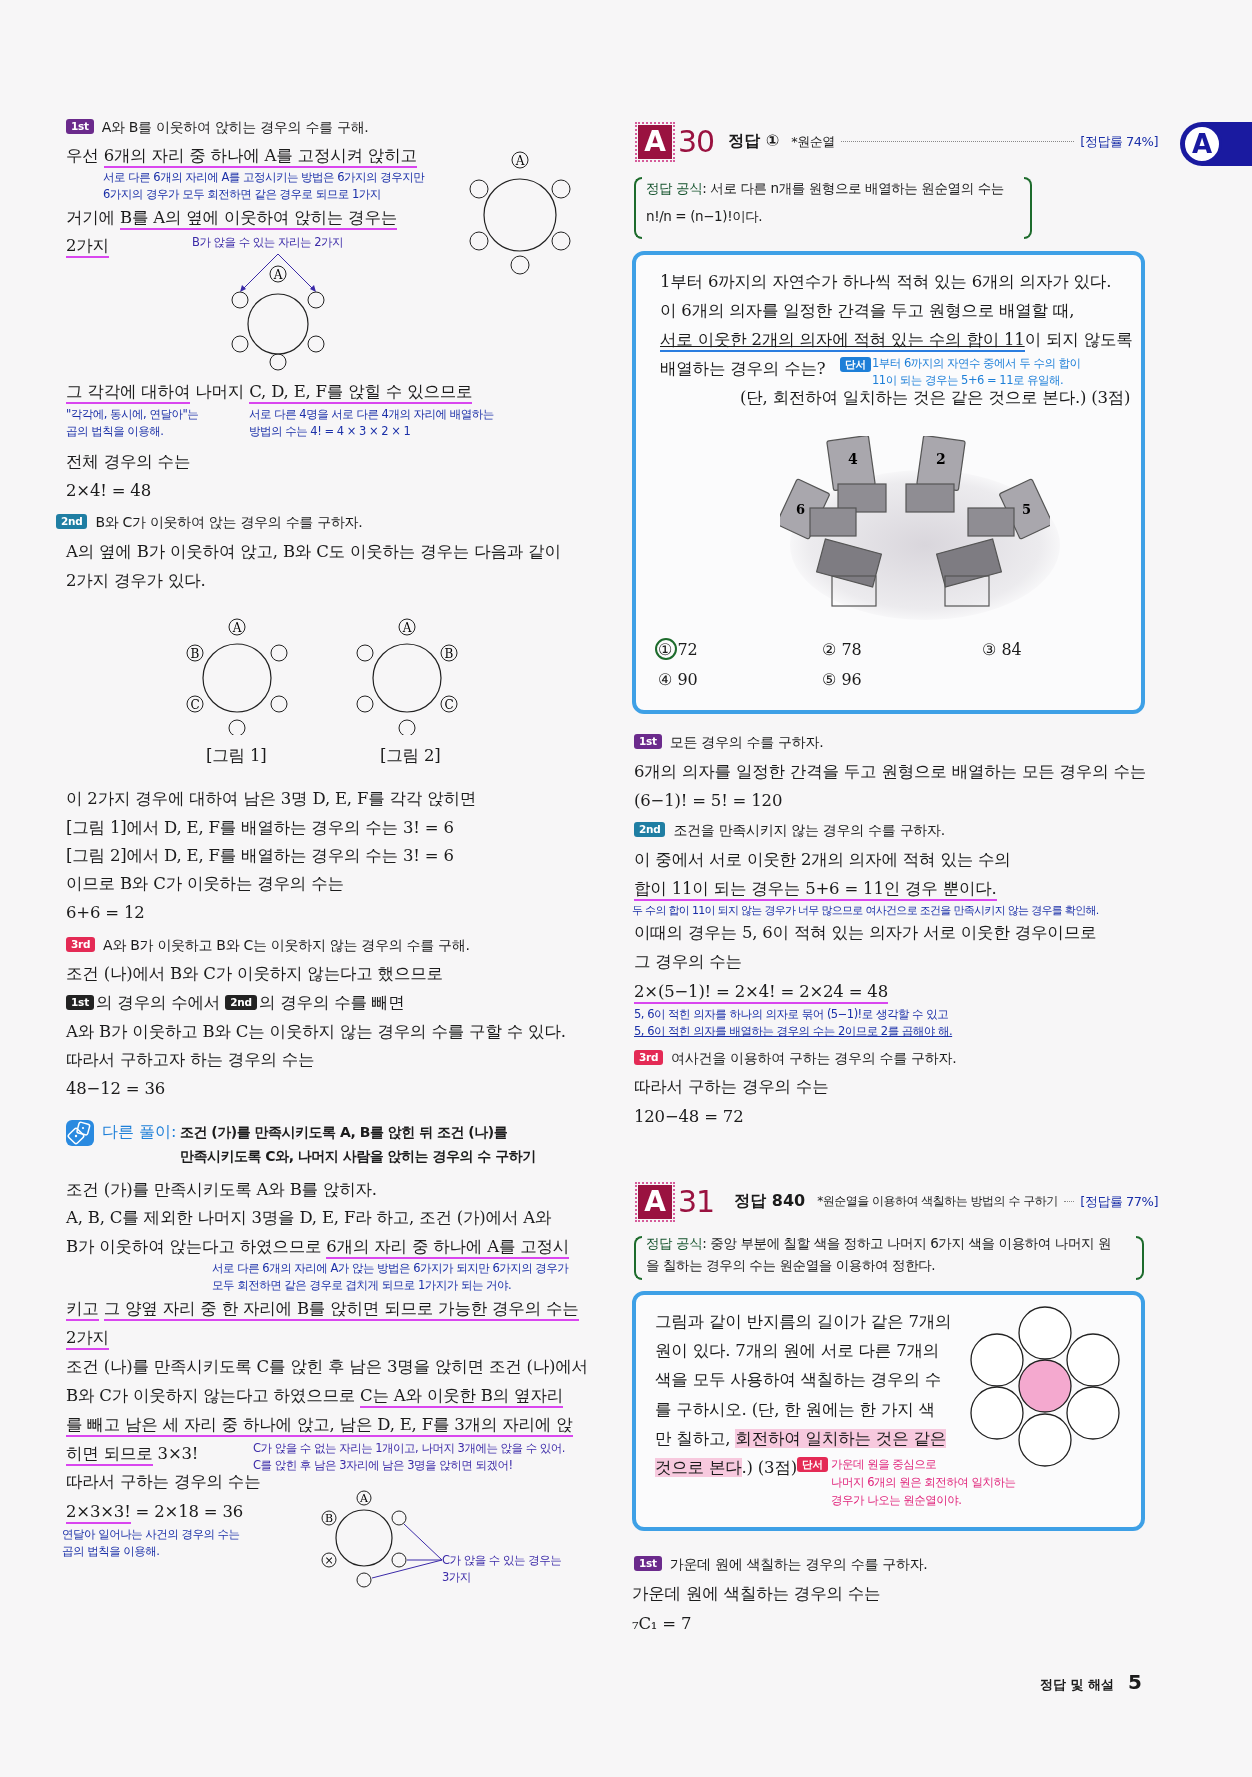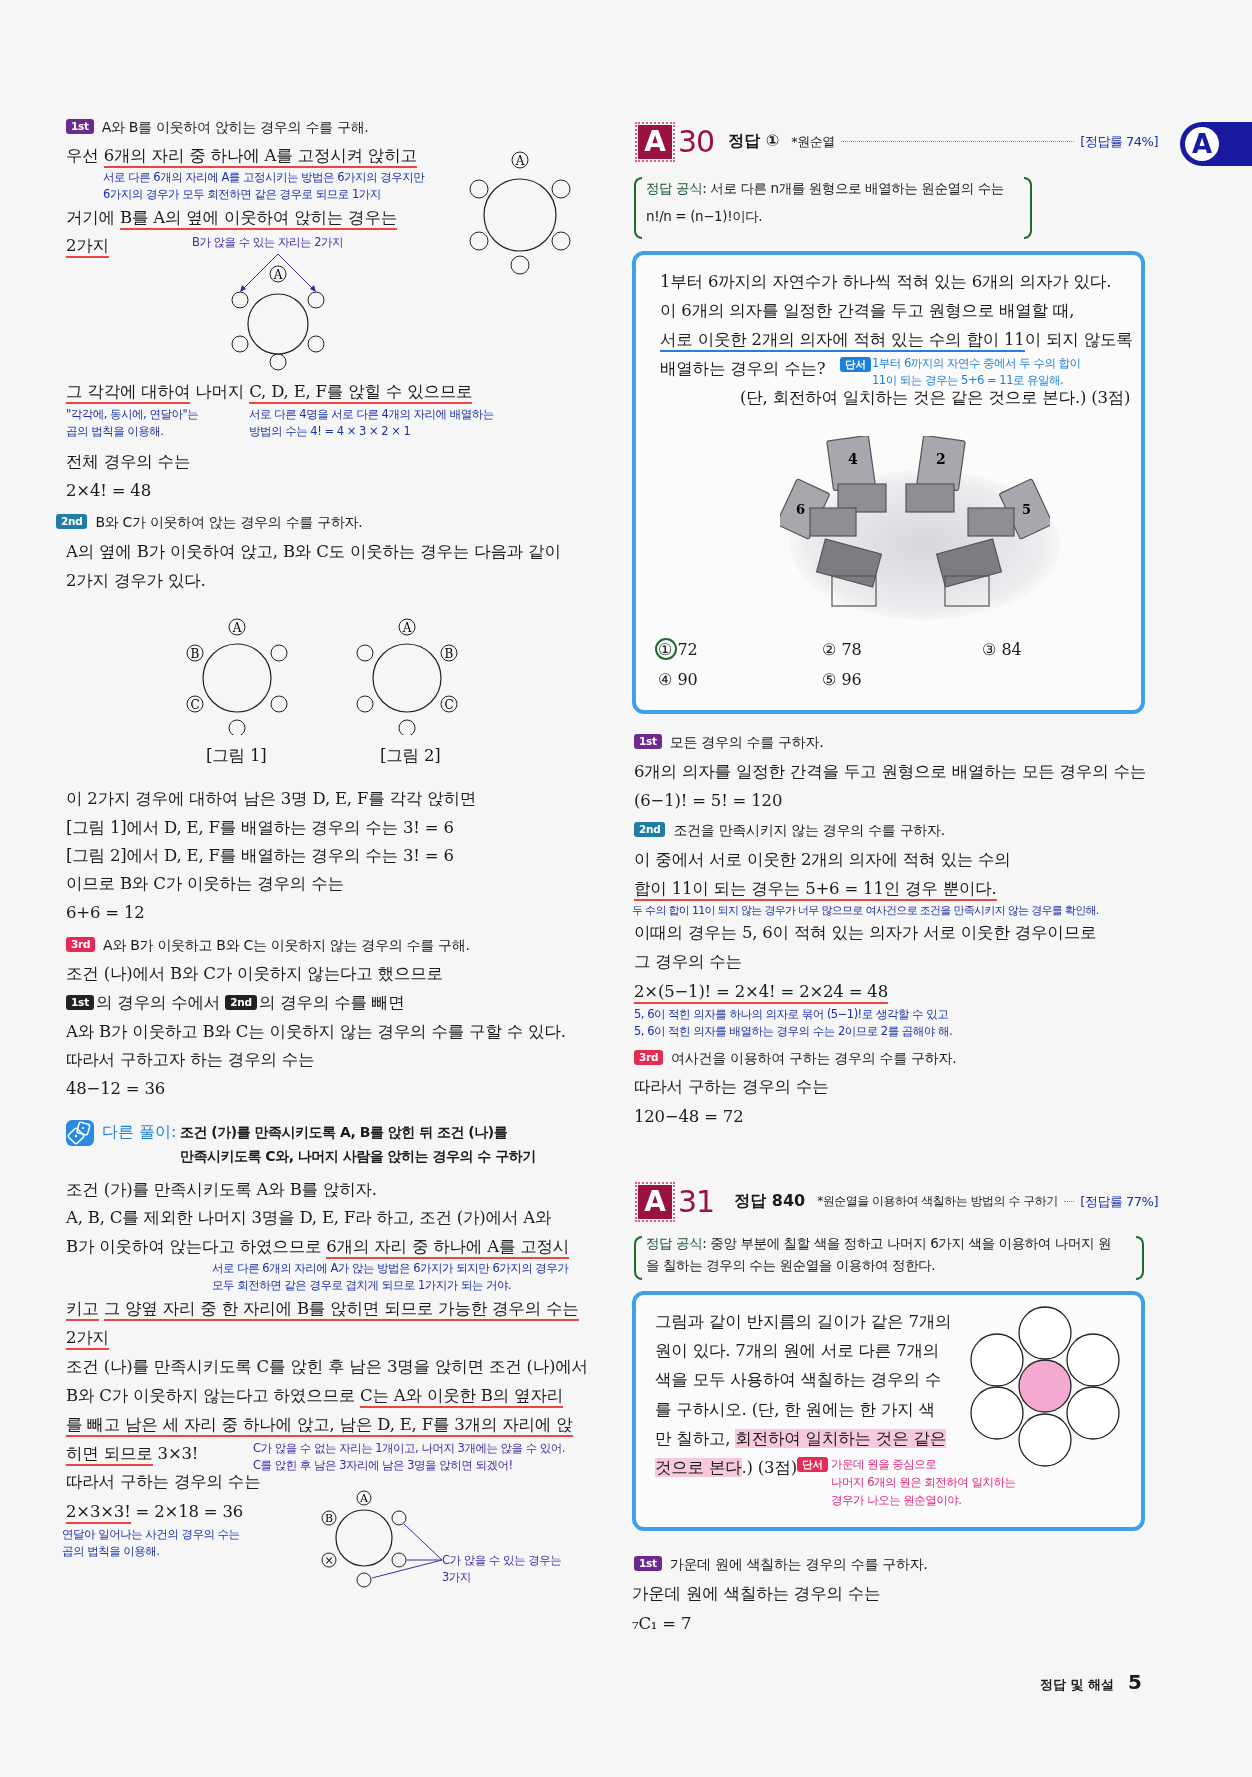--- a/index.html
+++ b/index.html
@@ -1,22 +1,22 @@
 <!DOCTYPE html>
 <html><head>
 <meta charset="utf-8">
 <style>
   * { box-sizing: border-box; margin: 0; padding: 0; }
   html, body { width: 1252px; height: 1777px; background: #f7f6f7; overflow: hidden; }
   body { position: relative; font-family: "DejaVu Serif", serif; color: #1b1b1b; }
   .sans { font-family: "DejaVu Sans", sans-serif; }
   .abs { position: absolute; }
   .line { position: absolute; font-size: 16.5px; line-height: 24px; white-space: nowrap; letter-spacing: -0.2px; }
-  .ul { border-bottom: 2px solid #ef4444; padding-bottom: 1px; }
-  .ul-lb { border-bottom: 2px solid #2a7de0; padding-bottom: 1px; }
+  .ul { border-bottom: 2px solid #d946ef; padding-bottom: 1px; }
+  .ul-lb { border-bottom: 2px solid #2a7de0; padding-bottom: 1px; text-decoration: underline; }
   .note { position: absolute; font-family: "DejaVu Sans", sans-serif; font-size: 11.5px; line-height: 16px; color: #1a2fa8; white-space: nowrap; letter-spacing: -0.5px; }
   .note.purple { color: #3b2aa8; }
   .note.pink { color: #e0237a; }
   .note.cyan { color: #1d7fd8; }
   .badge { display: inline-block; font-family: "DejaVu Sans", sans-serif; font-weight: bold; font-size: 10.5px; color: #fff; padding: 1px 5px; border-radius: 3px; margin-right: 8px; vertical-align: 2px; line-height: 13px; }
   .b1 { background: #6b2a8c; }
   .b2 { background: #1f7ea3; }
   .b3 { background: #e42a55; }
   .bk { background: #222; margin-right: 2px; }
   .step { position: absolute; font-family: "DejaVu Sans", sans-serif; font-size: 14px; line-height: 22px; white-space: nowrap; letter-spacing: -0.3px; }
@@ -258,21 +258,21 @@
   <div class="step" style="left:634px;top:819px;">
     <span class="badge b2">2nd</span><span>조건을 만족시키지 않는 경우의 수를 구하자.</span>
   </div>
   <div class="line" style="left:634px;top:848px;">이 중에서 서로 이웃한 2개의 의자에 적혀 있는 수의</div>
   <div class="line" style="left:634px;top:877px;"><span class="ul">합이 11이 되는 경우는 5+6 = 11인 경우 뿐이다.</span></div>
   <div class="note" style="left:632px;top:903px;font-size:11px;letter-spacing:-0.7px;">두 수의 합이 11이 되지 않는 경우가 너무 많으므로 여사건으로 조건을 만족시키지 않는 경우를 확인해.</div>
   <div class="line" style="left:634px;top:921px;">이때의 경우는 5, 6이 적혀 있는 의자가 서로 이웃한 경우이므로</div>
   <div class="line" style="left:634px;top:950px;">그 경우의 수는</div>
   <div class="line" style="left:634px;top:980px;text-align:right;"><span class="ul">2×(5−1)! = 2×4! = 2×24 = 48</span></div>
   <div class="note" style="left:634px;top:1006px;">5, 6이 적힌 의자를 하나의 의자로 묶어 (5−1)!로 생각할 수 있고</div>
-  <div class="note" style="left:634px;top:1023px;">5, 6이 적힌 의자를 배열하는 경우의 수는 2이므로 2를 곱해야 해.</div>
+  <div class="note" style="left:634px;top:1023px;text-decoration:underline;">5, 6이 적힌 의자를 배열하는 경우의 수는 2이므로 2를 곱해야 해.</div>
   <div class="step" style="left:634px;top:1047px;">
     <span class="badge b3">3rd</span><span>여사건을 이용하여 구하는 경우의 수를 구하자.</span>
   </div>
   <div class="line" style="left:634px;top:1075px;">따라서 구하는 경우의 수는</div>
   <div class="line" style="left:634px;top:1105px;">120−48 = 72</div>
 
   <div class="qhead" style="left:638px;top:1184px;width:520px;">
     <div class="qA">A</div>
     <span class="qnum">31</span>
     <span class="qans" style="margin-left:20px;">정답 840</span>

